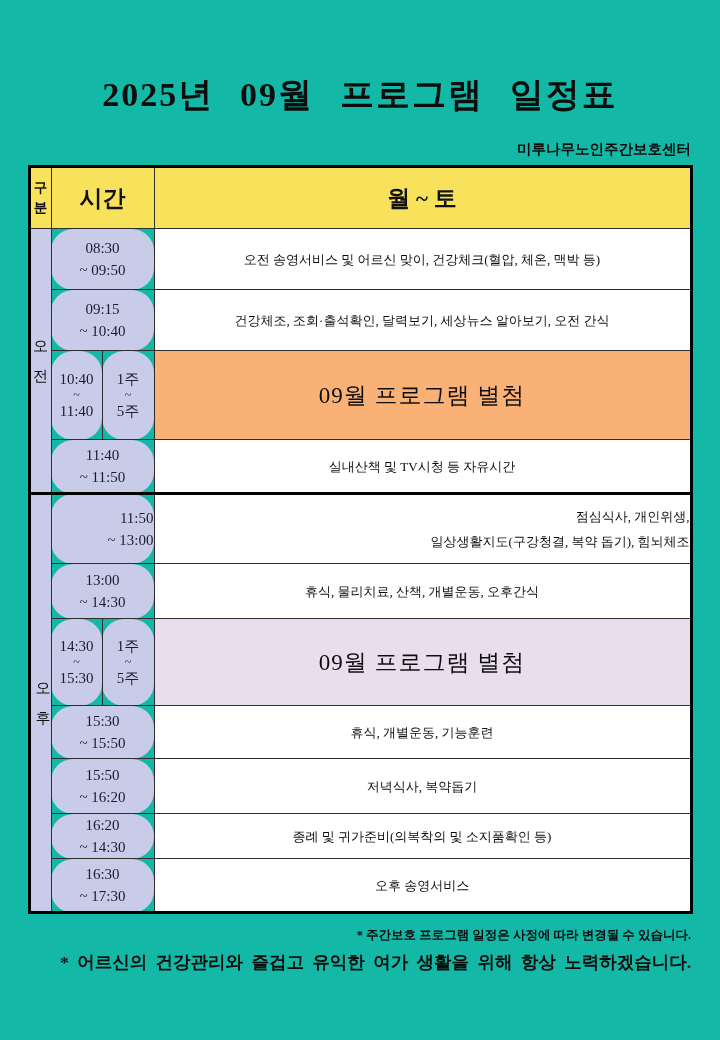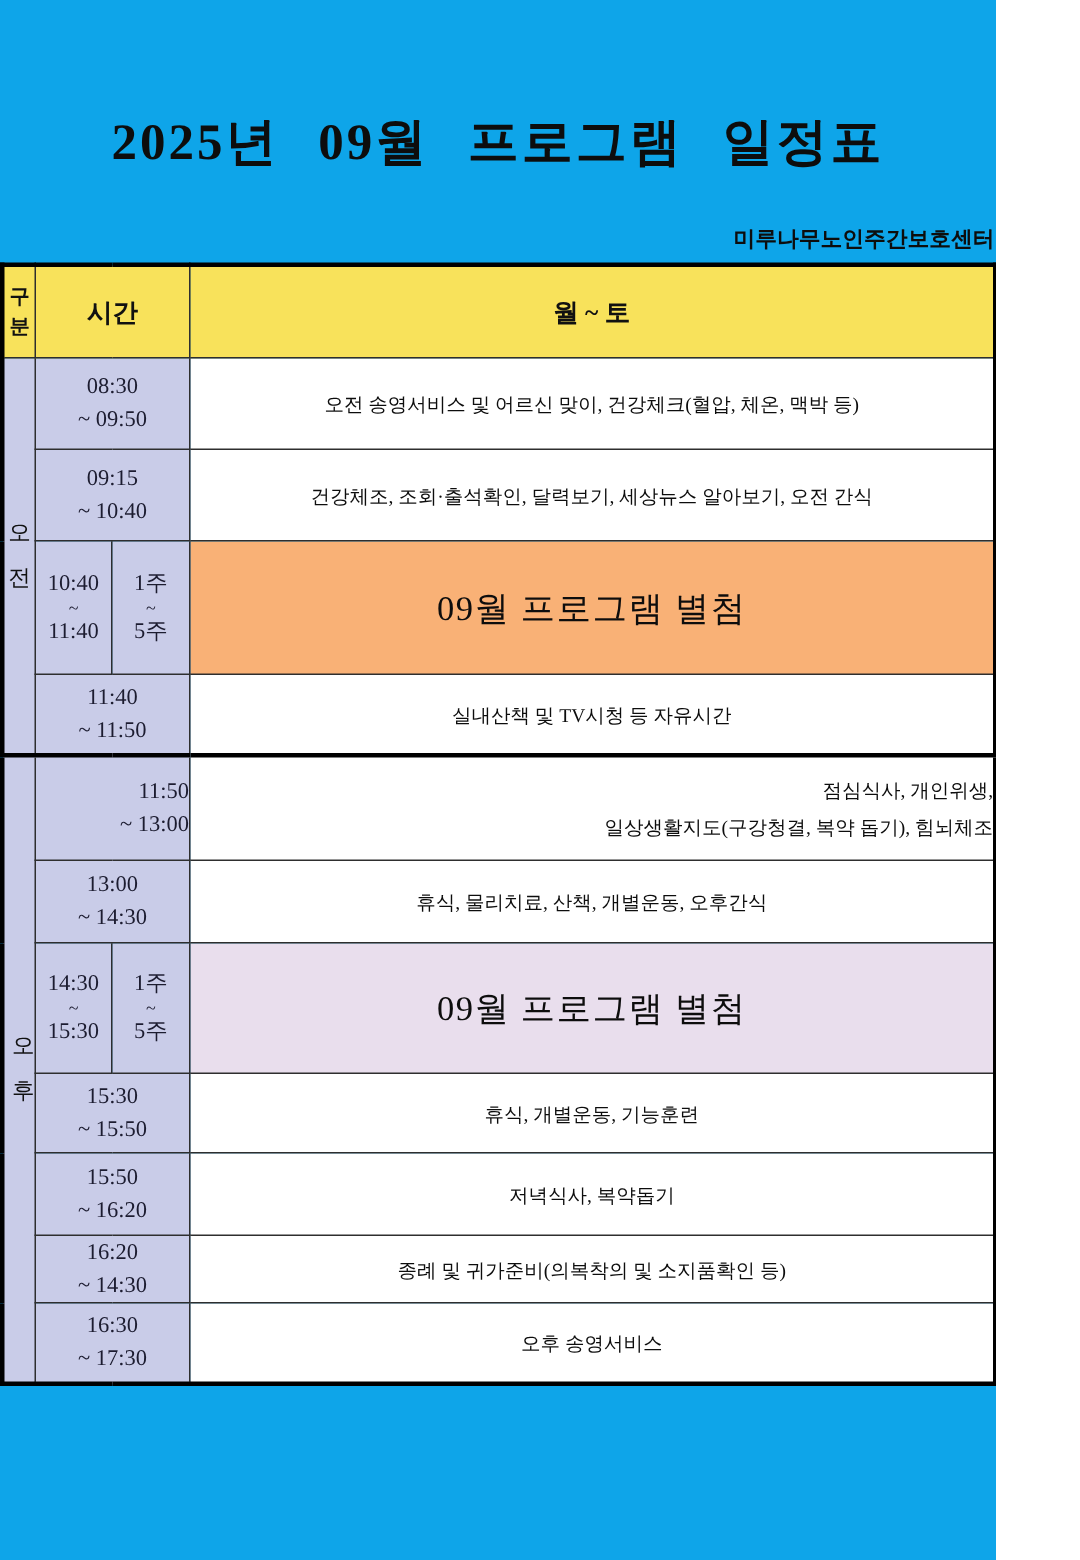--- a/index.html
+++ b/index.html
@@ -1,36 +1,36 @@
 <!DOCTYPE html>
 <html lang="ko"><head>
 <meta charset="utf-8">
 <style>
   html,body{margin:0;padding:0;background:#fff;}
   .page{
     position:relative;
-    width:664px;height:1040px;
-    background:#0ea5e9;
+    width:720px;height:1040px;
+    background:#14b8a6;
     font-family:"Liberation Serif","DejaVu Serif",serif;
     color:#111;
     overflow:hidden;
   }
   .title{
     margin:0;
     padding-top:72px;
     text-align:center;
     font-size:34px;
     font-weight:600;
     letter-spacing:2px;
     word-spacing:0.45em;
     color:#0d0d0d;
   }
   .subtitle{
     width:662px;
-    margin:32px auto 6px auto;
+    margin:22px auto 6px auto;
     text-align:right;
     font-family:Liberation Mono, monospace;
     font-weight:bold;
     font-size:14.5px;
     color:#0d0d0d;
   }
   table.sched{
     margin:0 auto;
     width:662px;
     table-layout:fixed;
@@ -53,21 +53,21 @@
   tr.h88 td{height:88px;}
   tr.h52 td{height:52px;}
   tr.h68 td{height:68px;text-align:right;}
   tr.h54 td{height:54px;}
   tr.h86 td{height:86px;}
   tr.h42 td{height:42px;}
 
   td.hdr{
     background:#F8E25B;
     font-weight:bold;
-    font-size:17px;
+    font-size:23px;
     border-bottom:3px solid #000;
   }
   td.hdr-cat{
     font-size:13.5px;
     line-height:20px;
   }
   .wrapnarrow{
     display:inline-block;
     width:16px;
     word-break:break-all;
@@ -77,20 +77,21 @@
     background:#C9CCE8;
     font-size:15px;
     font-weight:normal;
   }
   td.gubun .wrapnarrow{line-height:30px;}
   td.time{
     background:#C9CCE8;
     font-size:15px;
     color:#1c1c30;
     line-height:22px;
+    border-radius:22px;
   }
   td.time .tilde{font-size:12px;line-height:13px;}
   td.time.split{line-height:19px;}
   td.bL2{border-left:2px solid #000;}
   td.activity{
     background:#fff;
     font-size:13px;
     line-height:25px;
     color:#0d0d0d;
   }
@@ -278,14 +279,18 @@
         <div>~ 17:30</div>
       </td>
       <td class="activity bL2">
         <div>오후 송영서비스</div>
       </td>
     </tr>
 
   </tbody>
     </table>
 
+  <div class="footnotes">
+    <p class="footnote-small">* 주간보호 프로그램 일정은 사정에 따라 변경될 수 있습니다.</p>
+    <p class="footnote-big">* 어르신의 건강관리와 즐겁고 유익한 여가 생활을 위해 항상 노력하겠습니다.</p>
+  </div>
 
 </div>
 
 </body></html>

